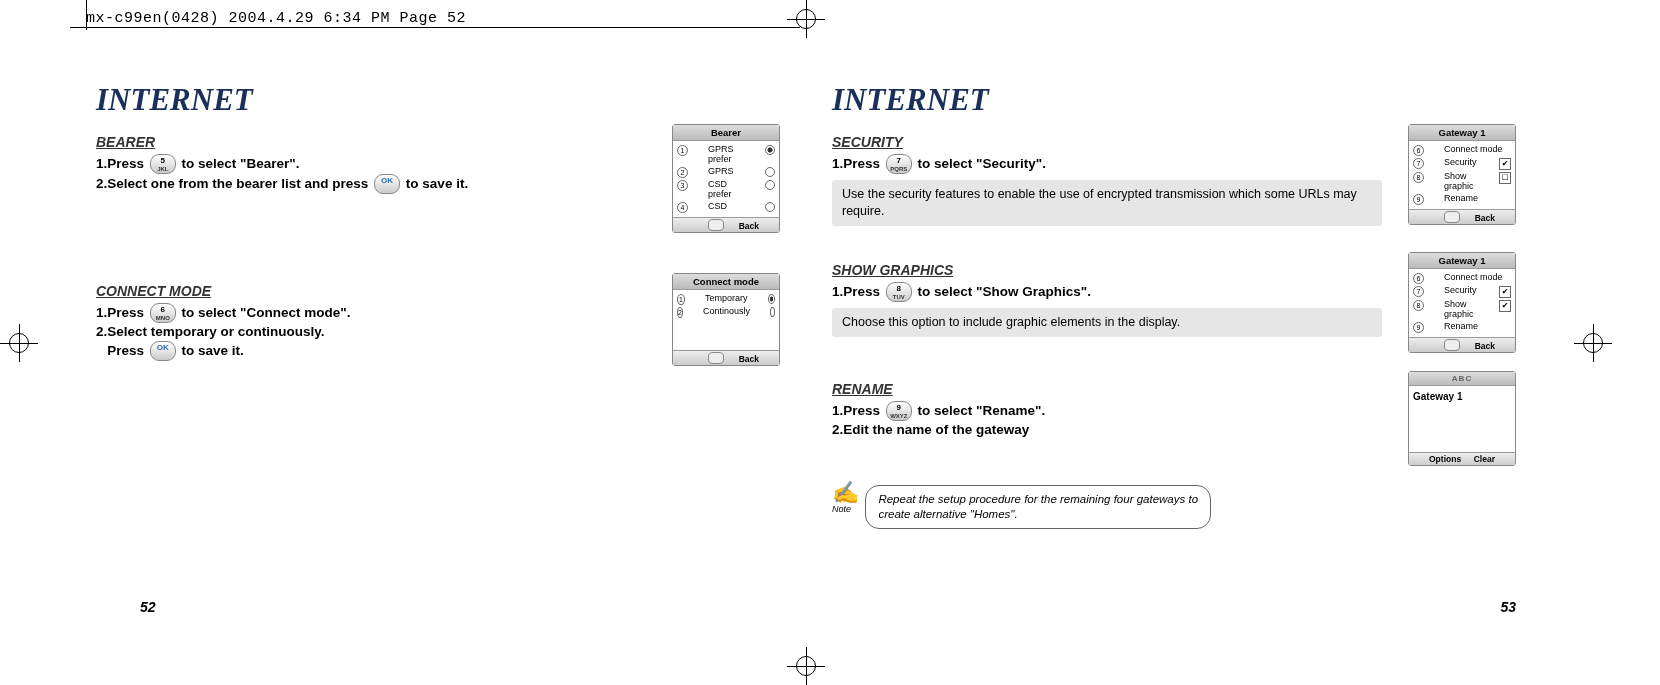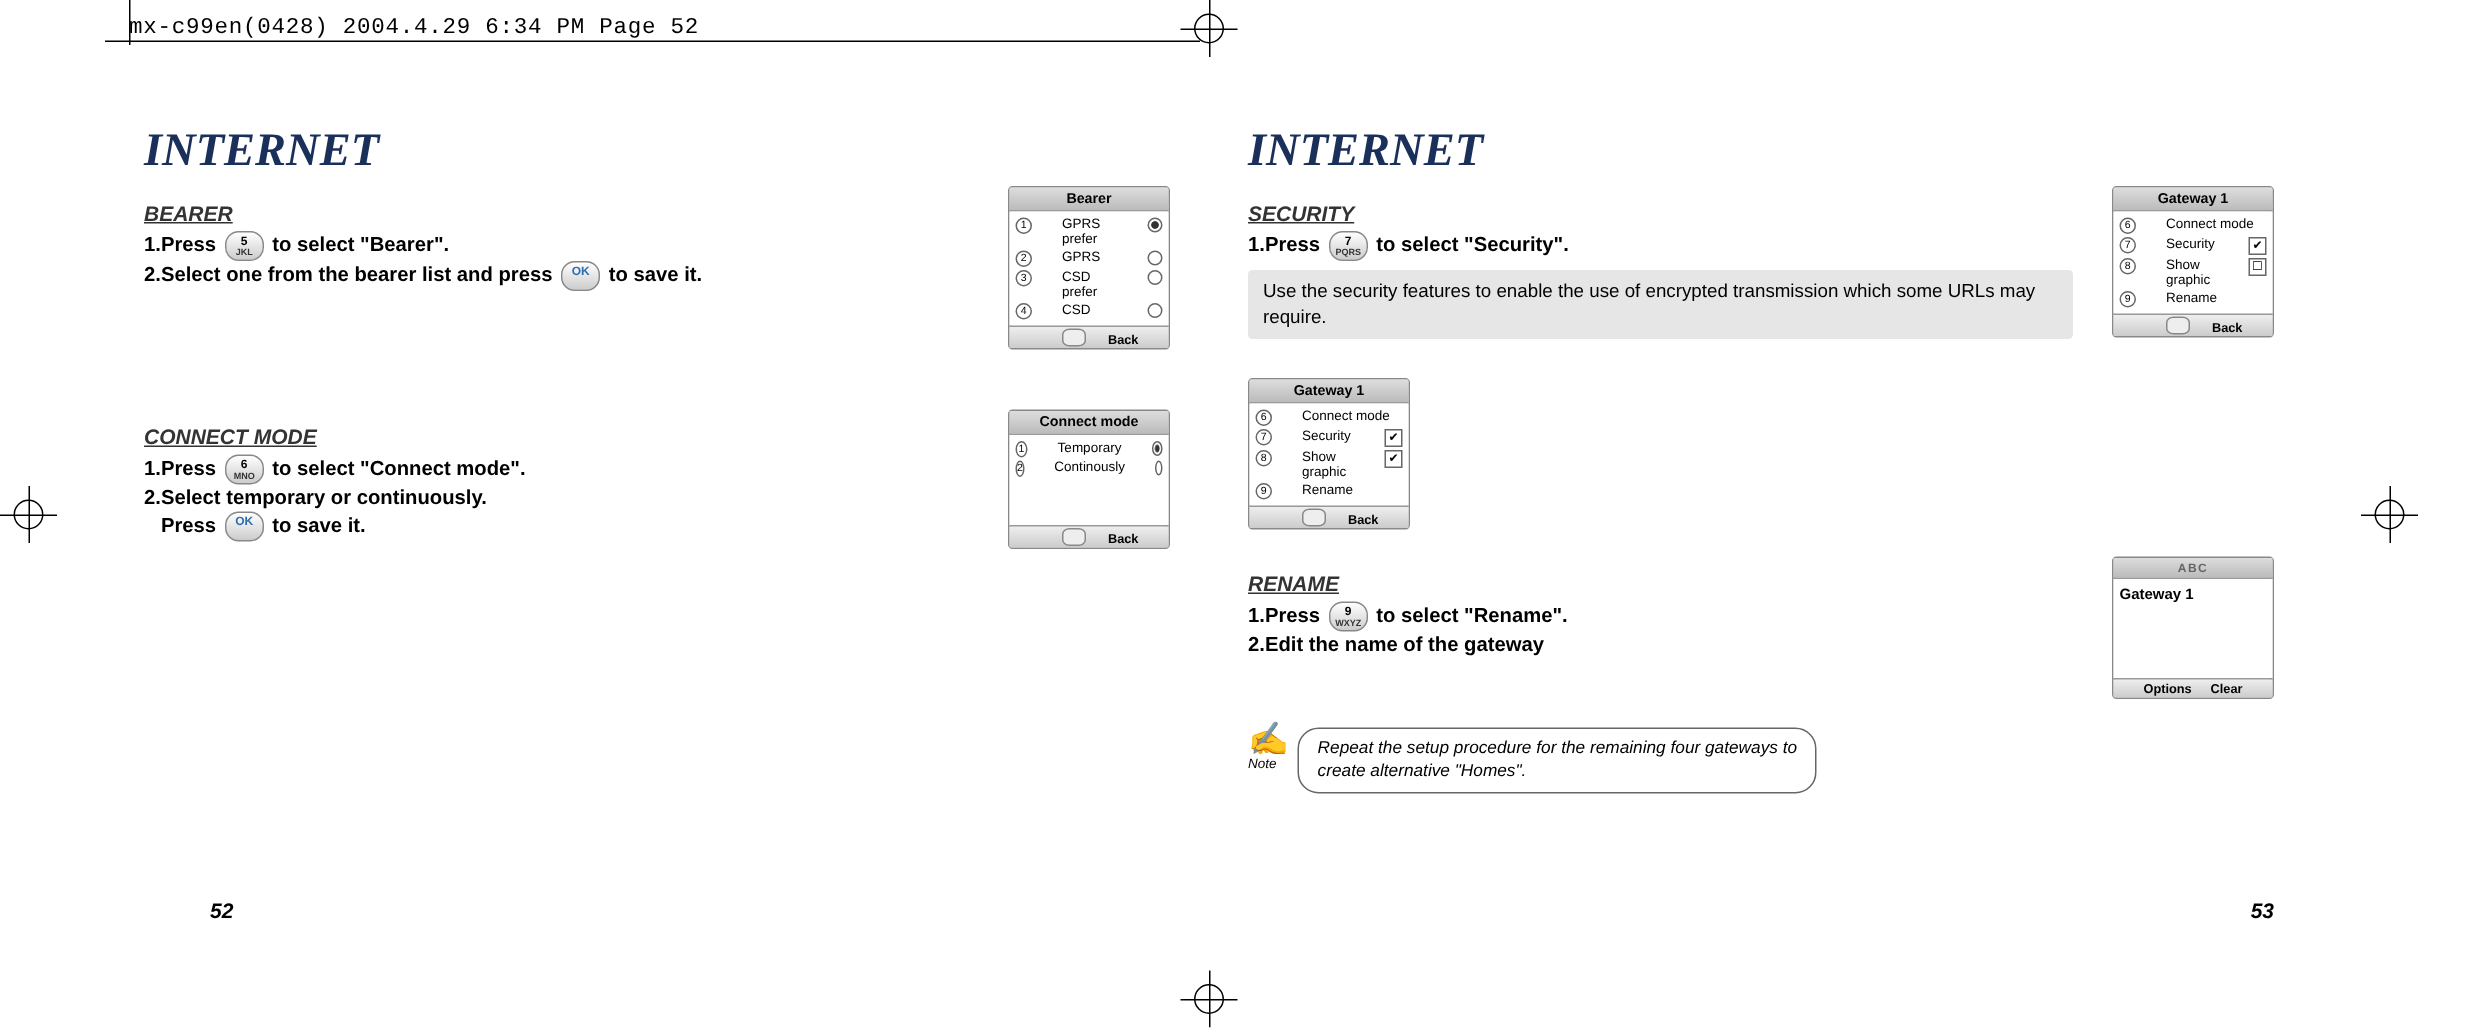--- a/index.html
+++ b/index.html
@@ -191,20 +191,27 @@
           </div>
           <div class="soft">
               <span></span>
               <span class="mid"></span>
               <span>Back</span>
             </div>
         </div>
       </div>
 
       <div class="block">
+        <div class="txt">
+          <div class="sub">SHOW GRAPHICS</div>
+          <div class="body">
+            <span>1.Press </span><span class="keybtn"><span>8</span><span class="sub">TUV</span></span><span> to select "Show Graphics".</span>
+          </div>
+          <div class="note-box">Choose this option to include graphic elements in the display.</div>
+        </div>
         <div class="phone">
           <div class="bar">Gateway 1</div>
           <div class="content">
             <div class="row">
                 <span class="n">6</span>
                 <span class="lbl">Connect mode</span>
               </div>
             <div class="row">
                 <span class="n">7</span>
                 <span class="lbl">Security</span>

